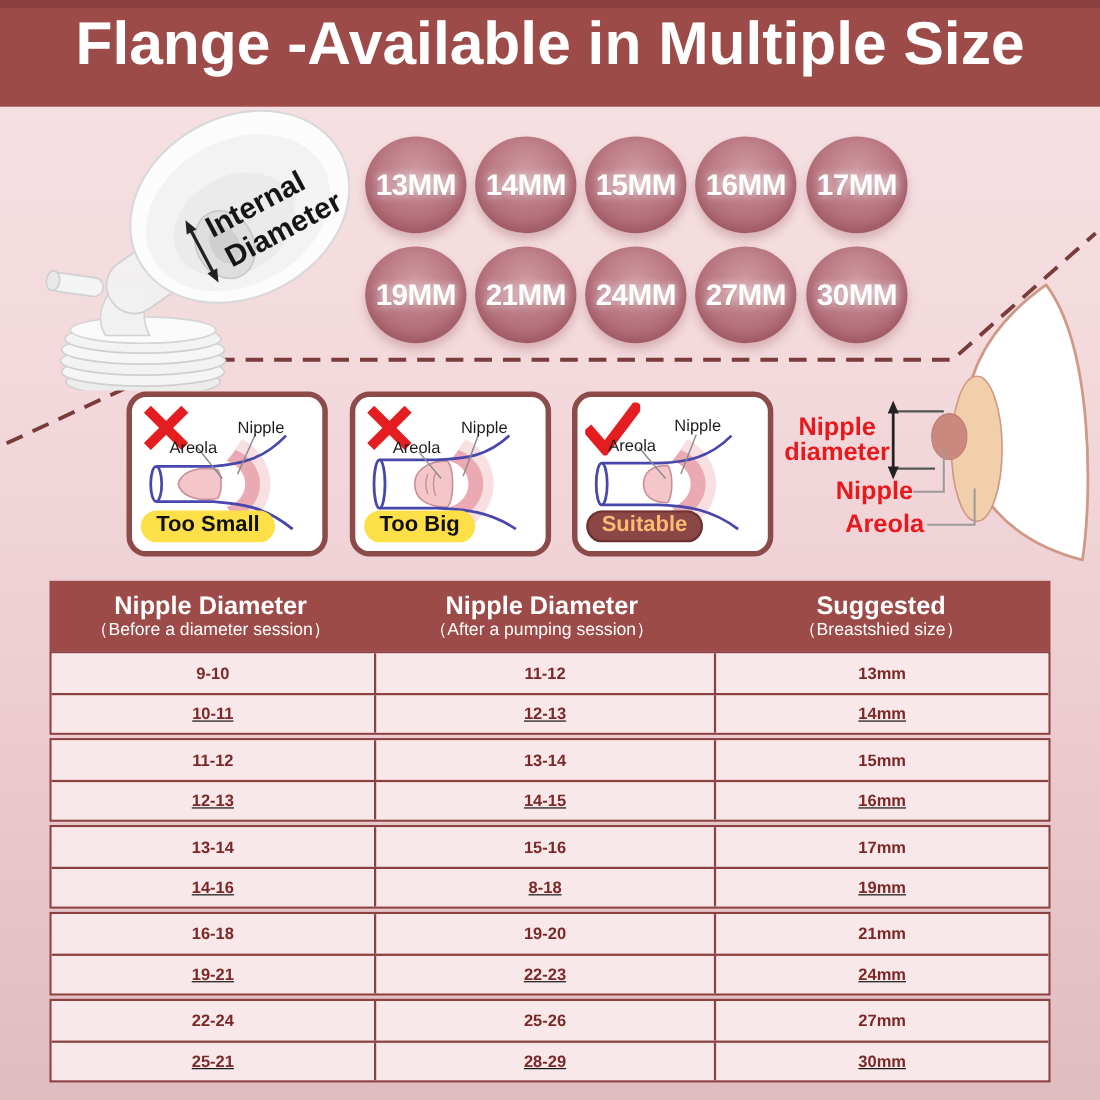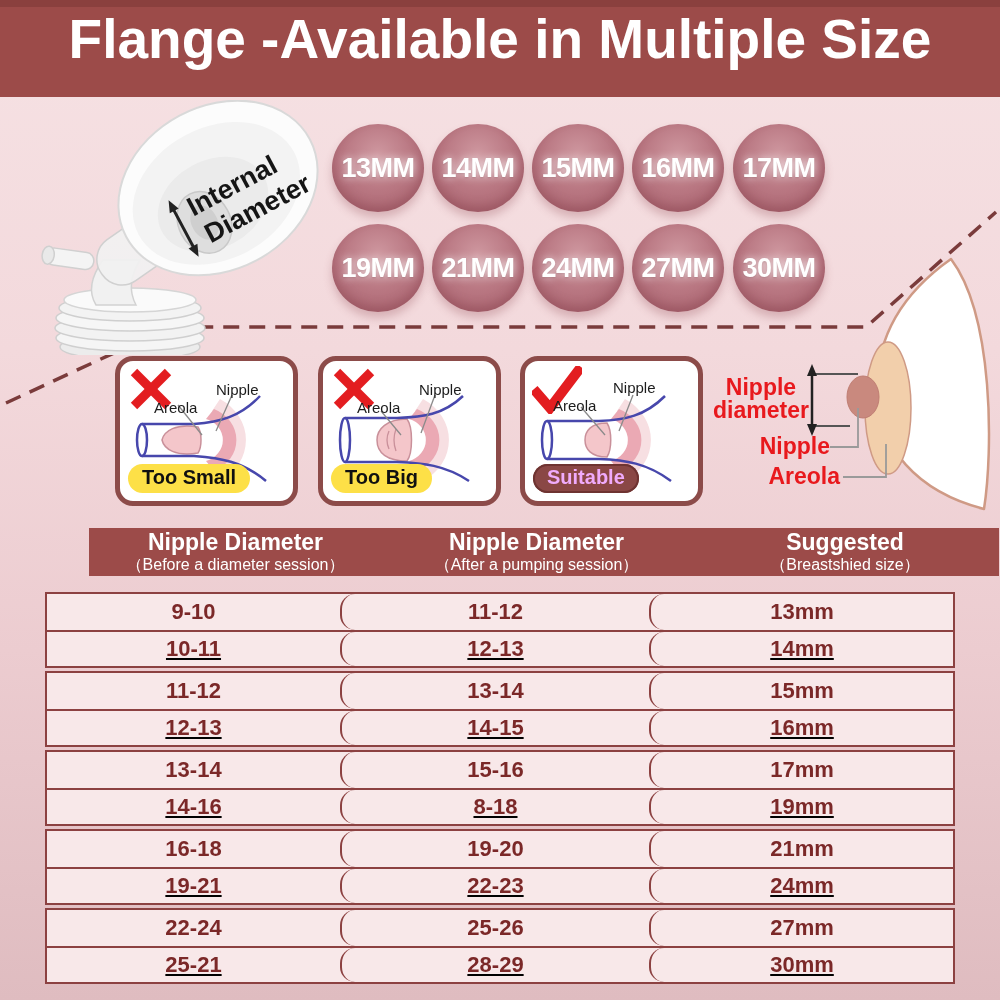--- a/index.html
+++ b/index.html
@@ -25,39 +25,39 @@
   .card{position:absolute;top:356px;width:183px;height:150px;background:#fff;
     border:5px solid #8c4b49;border-radius:18px;z-index:2;}
   .card .mark{position:absolute;left:7px;top:5px;}
   .card .diag{position:absolute;left:8px;top:30px;}
   .card .lbl{position:absolute;font-size:15px;color:#1c1c1c;white-space:nowrap;}
   .card .lbl-areola{left:34px;top:38px;}
   .card .lbl-nipple{left:96px;top:20px;}
   .card .pill{position:absolute;left:8px;bottom:8px;display:inline-block;
     background:#fde047;color:#101010;font-size:20px;font-weight:800;
     padding:2px 14px 4px;border-radius:17px;white-space:nowrap;}
-  .card .pill.good{background:#8a4745;color:#f0abfc;box-shadow:0 0 0 2px #6e3331 inset;}
+  .card .pill.good{background:#8a4745;color:#fdba74;box-shadow:0 0 0 2px #6e3331 inset;}
   
   .redlbl{position:absolute;z-index:2;color:#e8191d;font-weight:bold;font-size:23px;line-height:23px;white-space:nowrap;}
   .redlbl.nd{left:681px;top:376px;width:160px;text-align:center;}
   .redlbl.n{left:690px;top:435px;width:140px;text-align:right;}
   .redlbl.a{left:700px;top:465px;width:140px;text-align:right;}
   
-  .tbl-head{position:absolute;left:45px;top:528px;width:910px;height:48px;background:#9c4b49;
-    display:grid;grid-template-columns:293px 309px 308px;z-index:2;margin-left:44px;}
+  .tbl-head{position:absolute;left:45px;top:528px;width:910px;height:64px;background:#9c4b49;
+    display:grid;grid-template-columns:293px 309px 308px;z-index:2;}
   .tbl-head .col{display:flex;flex-direction:column;align-items:center;justify-content:center;color:#fff;}
   .tbl-head .t{font-size:23px;font-weight:bold;line-height:26px;}
   .tbl-head .s{font-size:16px;font-weight:normal;line-height:20px;}
   .tbl-body{position:absolute;left:45px;top:592px;width:910px;z-index:2;}
   .blk{border:2px solid #8c4141;}
   .blk + .blk{margin-top:3px;}
   .row{display:grid;grid-template-columns:293px 309px 304px;background:#f8e8e9;height:36px;}
   .row + .row{border-top:2px solid #8c4141;text-decoration:underline;}
   .cell{display:flex;align-items:center;justify-content:center;
-    color:#7b2828;font-size:22px;font-weight:bold;border-radius:15px;}
+    color:#7b2828;font-size:15px;font-weight:bold;}
   .cell + .cell{border-left:2px solid #8c4141;}
 </style>
 </head>
 <body>
 
 <div class="canvas">
 
   <div class="hdr">
     <h1>Flange -Available in Multiple Size</h1>
   </div>

